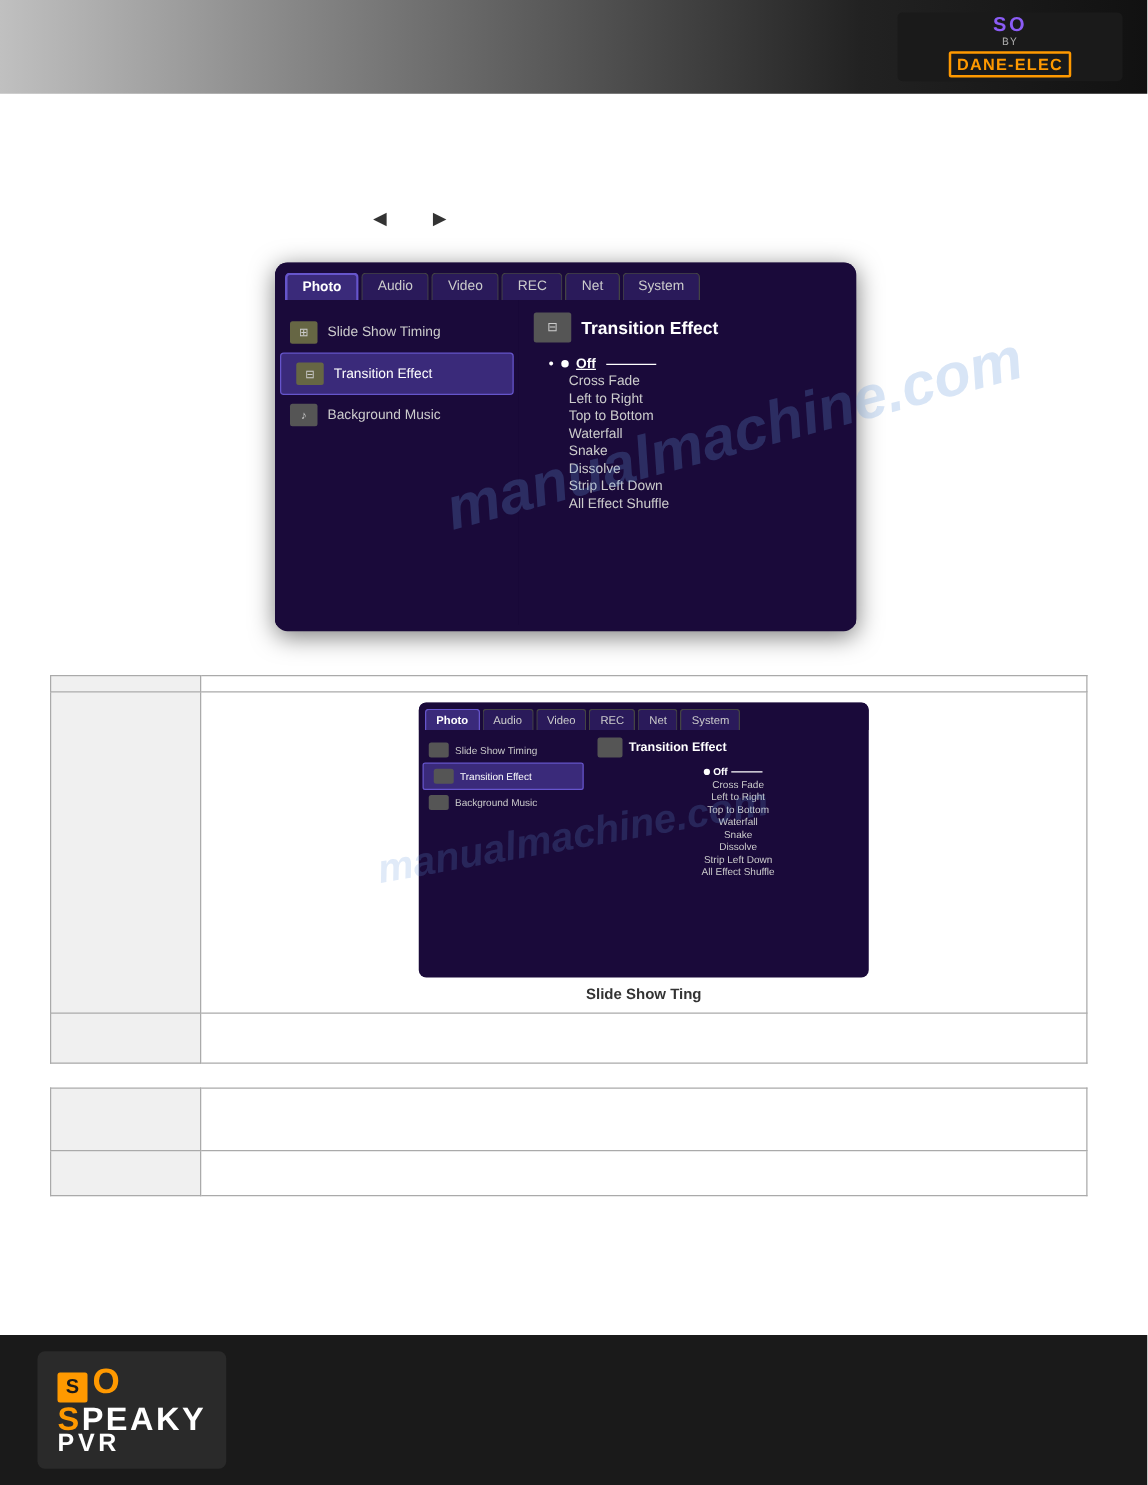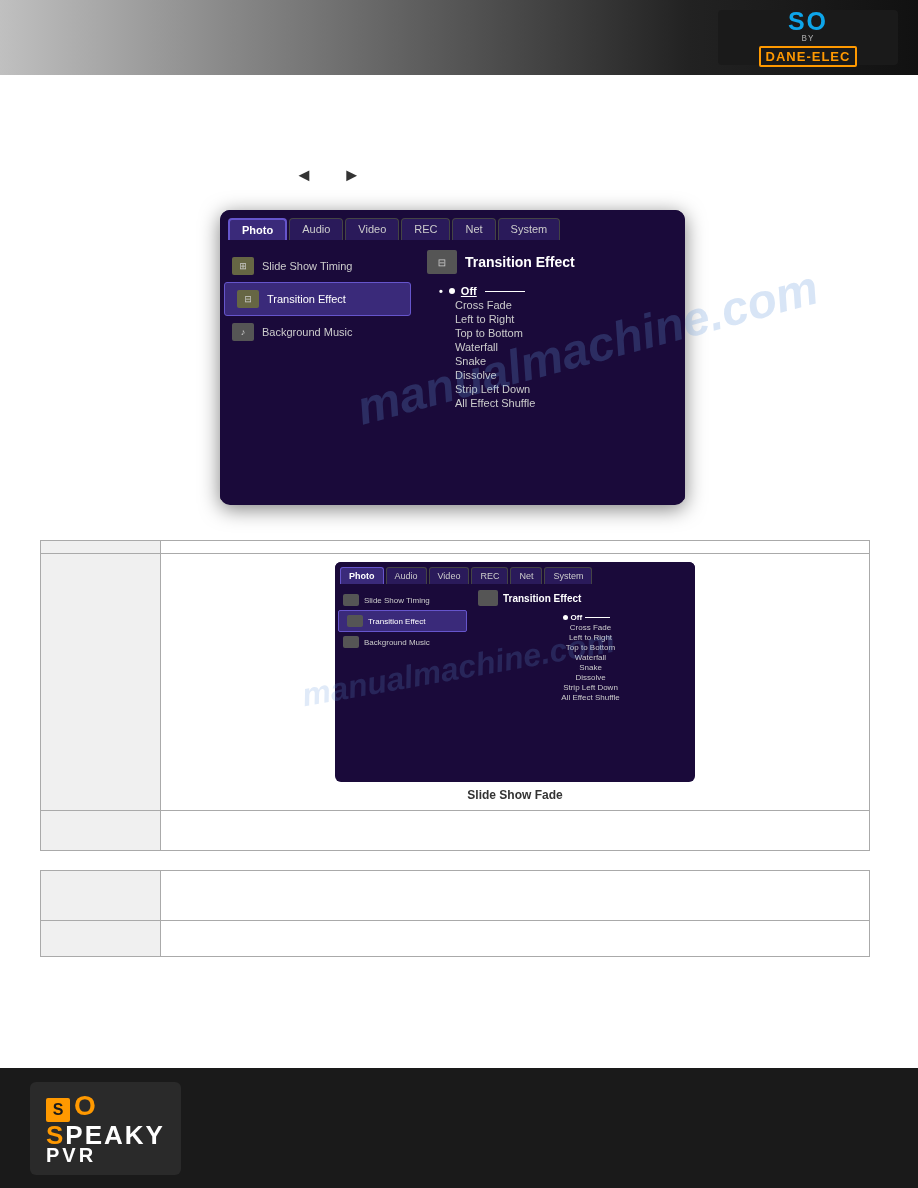--- a/index.html
+++ b/index.html
@@ -30,23 +30,23 @@
       height: 55px;
       background: #1a1a1a;
       border-radius: 4px;
       display: flex;
       flex-direction: column;
       align-items: center;
       justify-content: center;
       padding: 4px 8px;
     }
     .logo-so {
-      font-size: 25px;
-      font-weight: bold;
-      color: #0ea5e9;
+      font-size: 16px;
+      font-weight: bold;
+      color: #8b5cf6;
       letter-spacing: 2px;
       line-height: 1;
     }
     .logo-by {
       font-size: 9px;
       color: #aaa;
       letter-spacing: 1px;
       font-family: Liberation Mono, monospace;
     }
     .logo-dane {
@@ -575,21 +575,21 @@
                 <li><span style="width:8px;display:inline-block"></span>Snake</li>
                 <li><span style="width:8px;display:inline-block"></span>Dissolve</li>
                 <li><span style="width:8px;display:inline-block"></span>Strip Left Down</li>
                 <li><span style="width:8px;display:inline-block"></span>All Effect Shuffle</li>
               </ul>
             </div>
           </div>
         </div>
 
         <div style="margin-top:6px;">
-          <span class="slide-show-timing-text">Slide Show Fade</span>
+          <span class="slide-show-timing-text">Slide Show Ting</span>
         </div>
       </td>
     </tr>
     <tr>
       <td class="col-label"></td>
       <td class="col-content" style="height:40px;"></td>
     </tr>
   </tbody>
     </table>
 </div>

